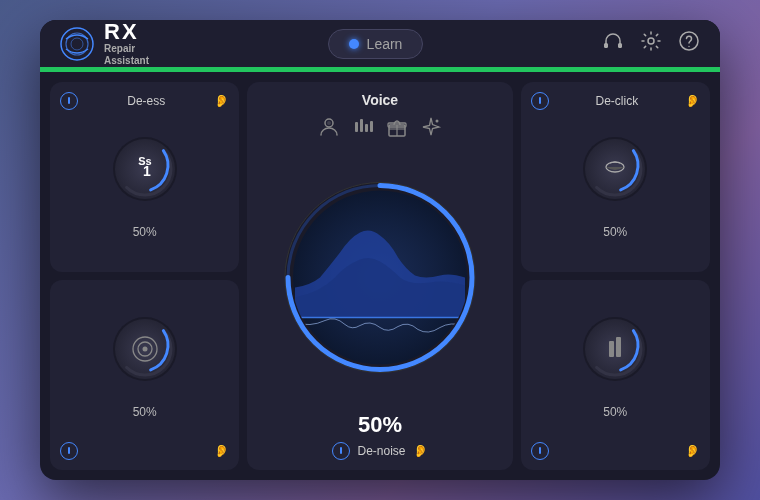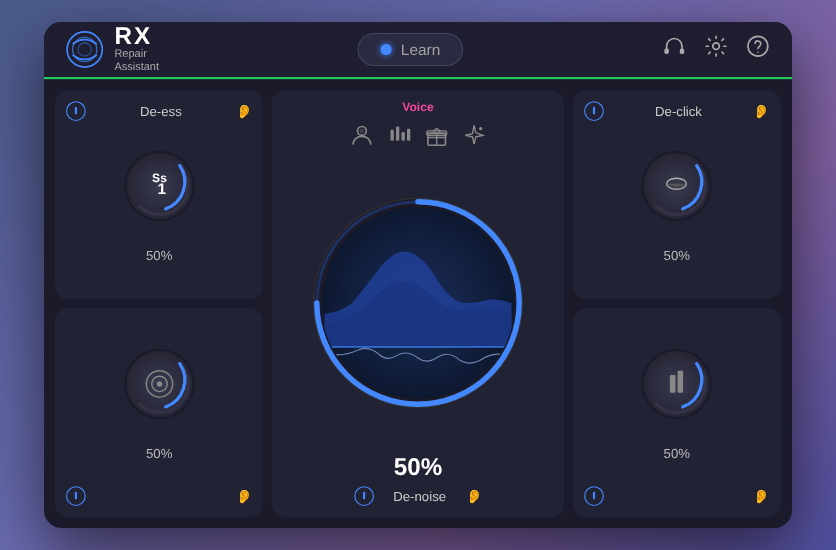--- a/index.html
+++ b/index.html
@@ -24,21 +24,21 @@
       box-shadow: 0 20px 60px rgba(0,0,0,0.6);
     }
     
     .header {
       background: #1e1e30;
       height: 52px;
       display: flex;
       align-items: center;
       justify-content: space-between;
       padding: 0 20px;
-      border-bottom: 2px solid #22c55e;
+      border-bottom: 5px solid #22c55e;
     }
     .header-left {
       display: flex;
       align-items: center;
       gap: 10px;
     }
     .logo-icon {
       width: 34px;
       height: 34px;
     }
@@ -50,20 +50,21 @@
       color: #fff;
       font-size: 22px;
       font-weight: 700;
       line-height: 1;
       letter-spacing: 2px;
     }
     .rx-sub {
       color: #aaa;
       font-size: 10px;
       line-height: 1.2;
+      font-weight: bold;
     }
     .learn-btn {
       background: #2a2a40;
       border: 1px solid #444460;
       border-radius: 20px;
       padding: 6px 20px;
       color: #a3a3a3;
       font-size: 14px;
       font-weight: 500;
       cursor: pointer;
@@ -174,22 +175,22 @@
       grid-column: 2 / 3;
       background: #222235;
       border-radius: 12px;
       padding: 10px;
       display: flex;
       flex-direction: column;
       align-items: center;
       gap: 8px;
     }
     .voice-title {
-      color: #ec4899;
-      font-size: 11px;
+      color: #e5e5e5;
+      font-size: 14px;
       font-weight: 600;
     }
     .voice-icons {
       display: flex;
       gap: 12px;
       align-items: center;
     }
     .voice-icon {
       color: #888;
       font-size: 18px;
@@ -373,21 +374,21 @@
             <line x1="15" y1="140" x2="185" y2="140" stroke="#4488ff" stroke-width="1.5" opacity="0.8"></line>
 
             <path d="M 15 145 Q 30 150 45 143 Q 55 138 65 147 Q 72 153 80 148 Q 90 142 100 150 Q 108 156 118 149 Q 128 143 138 152 Q 148 158 160 150 Q 170 144 185 148" fill="none" stroke="#aac8ff" stroke-width="1" opacity="0.6"></path>
           </g>
         </svg>
       </div>
 
       <div style="text-align:center;">
         <div class="voice-percent">50%</div>
       </div>
-    <div style="display: flex; align-items: center; gap: 18px; margin-top: -4px;">
+    <div style="display: flex; align-items: center; gap: 8px; margin-top: -4px;">
     <div style="width:18px;height:18px;border:1.5px solid #4488ff;border-radius:50%;display:flex;align-items:center;justify-content:center;cursor:pointer;">
       <div style="width:2px;height:7px;background:#4488ff;border-radius:1px;margin-top:-2px;"></div>
     </div>
     <span style="color:#ccc;font-size:12px;">De-noise</span>
     <span style="color:#888;font-size:12px;cursor:pointer;">👂</span>
   </div>
       </div>
 
     <div class="module-card">
       <div class="module-header">

